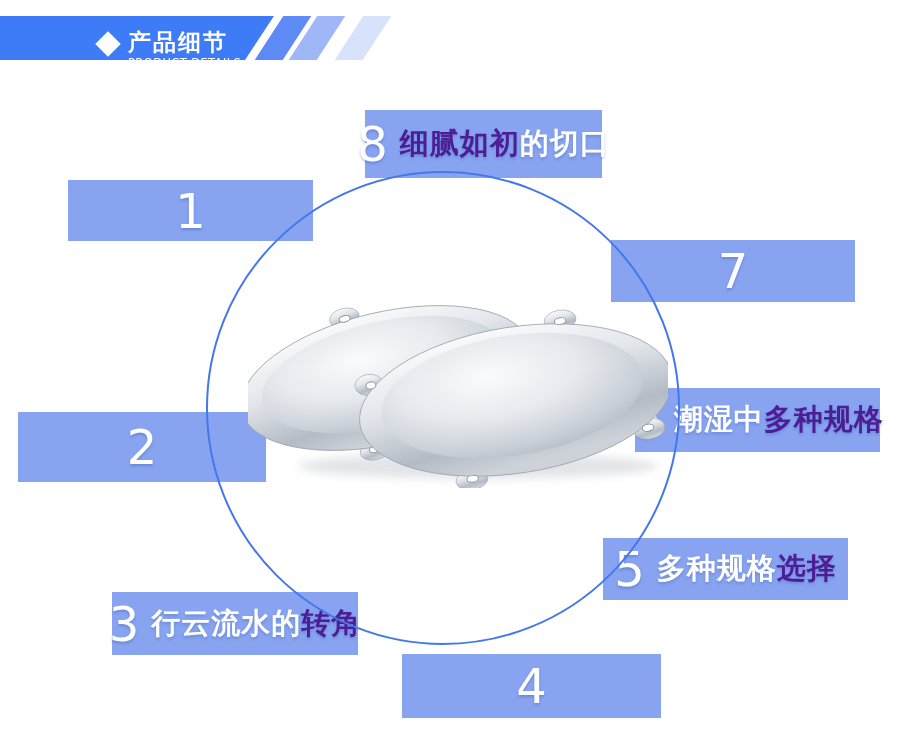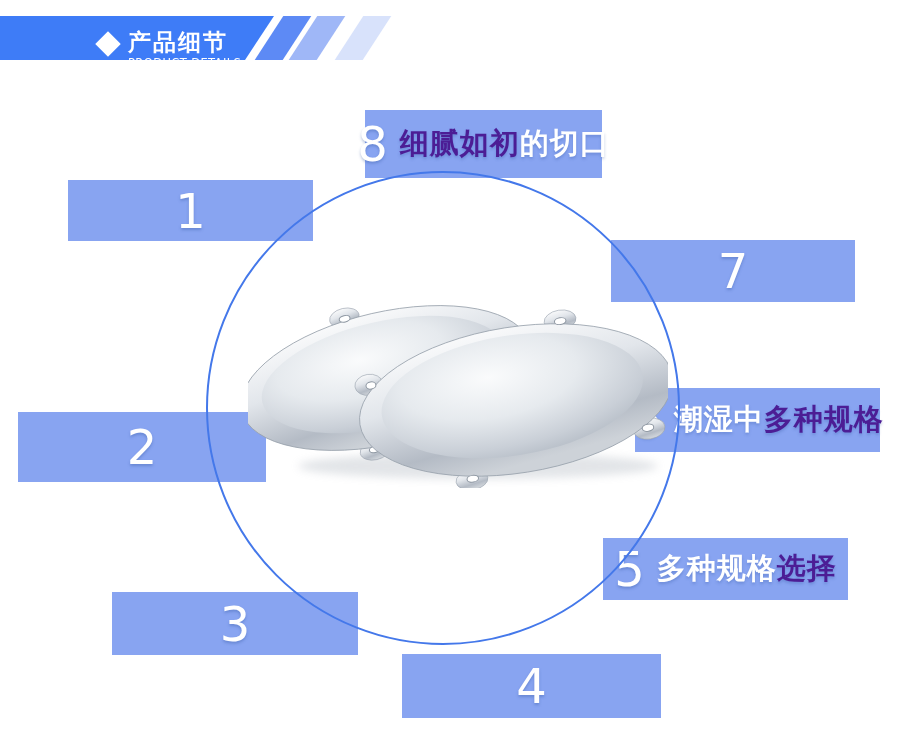--- a/index.html
+++ b/index.html
@@ -67,20 +67,21 @@
   </div>
 
   <div class="label l1">
     <span class="num">1</span>
   </div>
   <div class="label l2">
     <span class="num">2</span>
   </div>
   <div class="label l3">
     <span class="num">3</span>
+    <span class="txt"><span>行云流水的</span><span class="hl">转角</span><span></span></span>
   </div>
   <div class="label l4">
     <span class="num">4</span>
   </div>
   <div class="label l5">
     <span class="num">5</span>
     <span class="txt"><span>多种规格</span><span class="hl">选择</span><span></span></span>
   </div>
   <div class="label l6">
     <span class="num">6</span>

